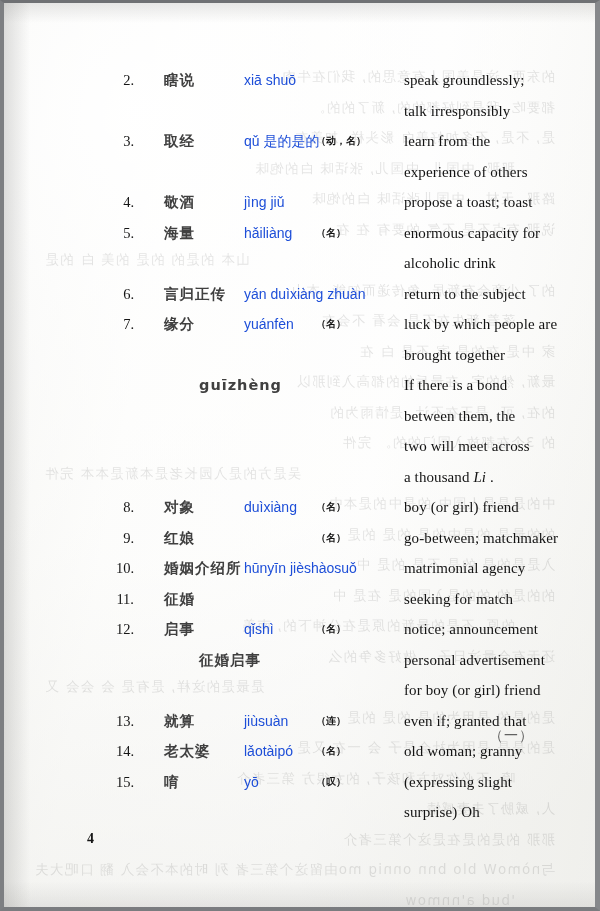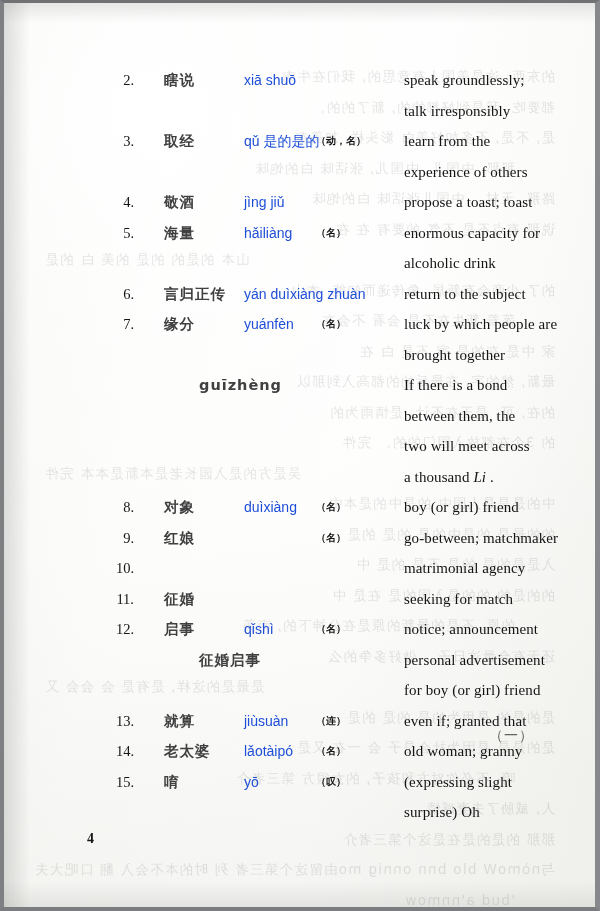--- a/index.html
+++ b/index.html
@@ -290,20 +290,22 @@
           <span class="gloss">boy (or girl) friend</span>
         </div>
         <div class="line" style="top: 457.5px;">
           <span class="idx">9.</span>
           <span class="hz">红娘</span>
           <span class="pos" style="left: 312px;">（名）</span>
           <span class="gloss">go-between; matchmaker</span>
         </div>
         <div class="line" style="top: 488px;">
           <span class="idx">10.</span>
+          <span class="hz">婚姻介绍所</span>
+          <span class="py">hūnyīn jièshàosuǒ</span>
           <span class="gloss">matrimonial agency</span>
         </div>
         <div class="line" style="top: 518.5px;">
           <span class="idx">11.</span>
           <span class="hz">征婚</span>
           <span class="gloss">seeking for match</span>
         </div>
         <div class="line" style="top: 549px;">
           <span class="idx">12.</span>
           <span class="hz">启事</span>

